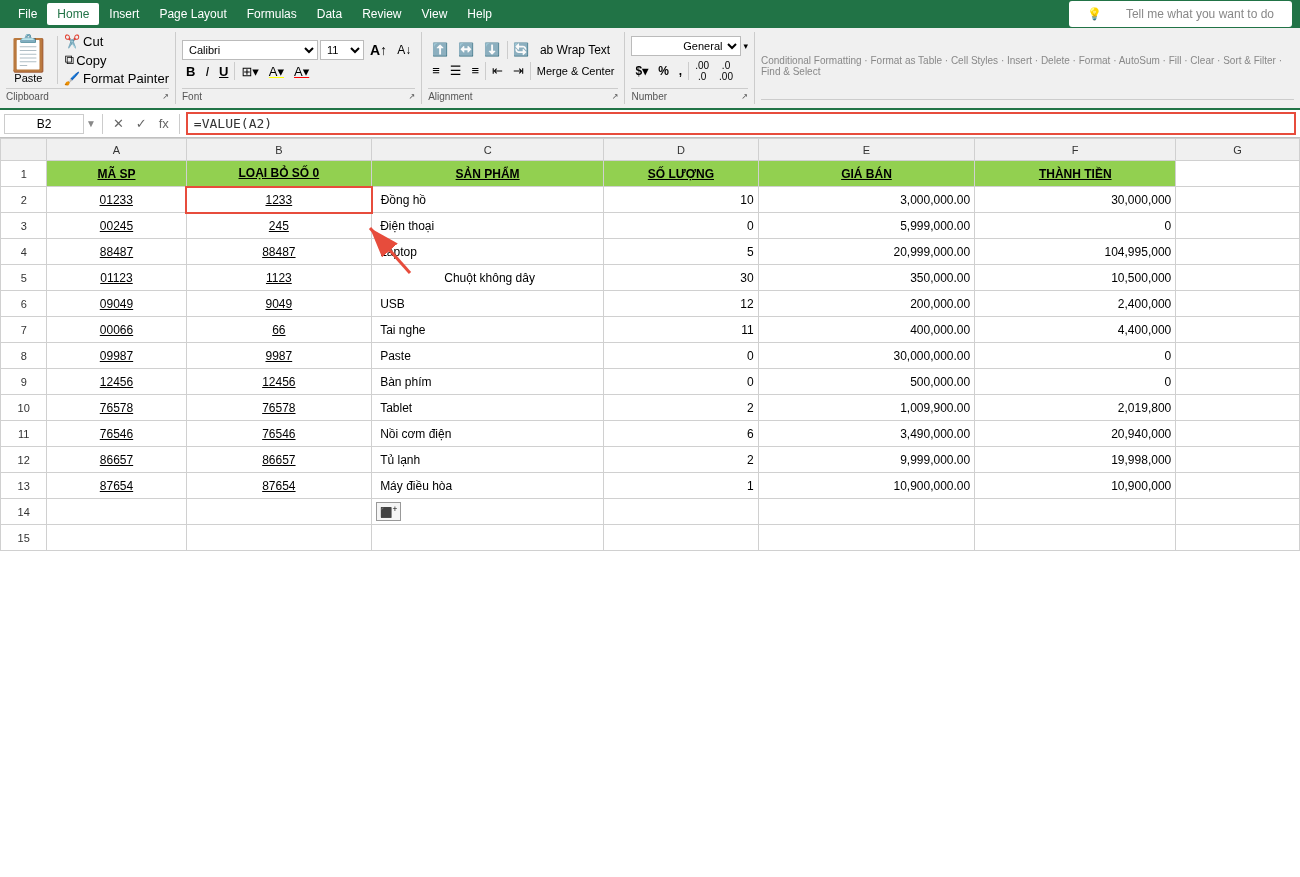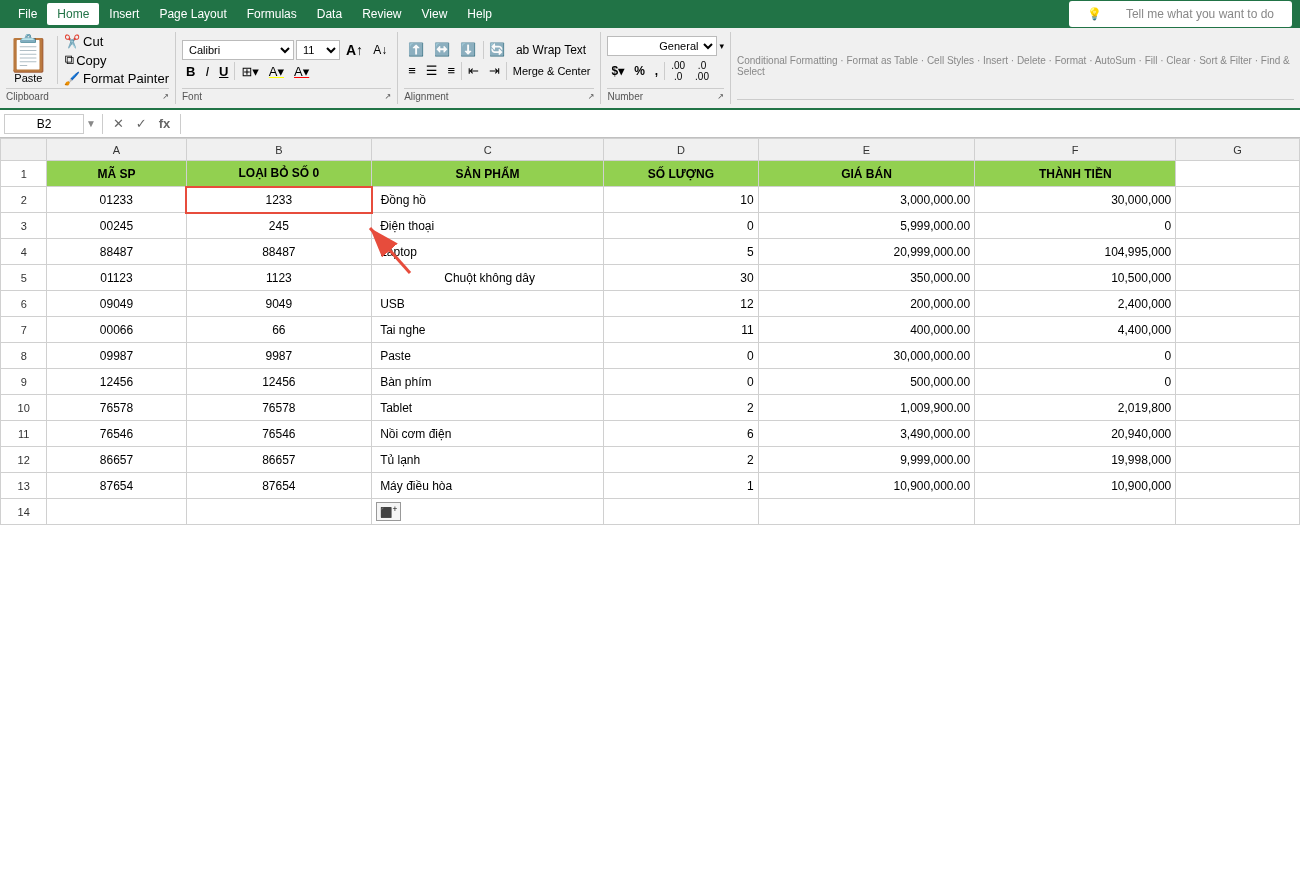--- a/index.html
+++ b/index.html
@@ -72,21 +72,21 @@
       background: #92d050 !important; font-weight: bold; text-align: center;
       color: #000;
     }
     
     .selected-cell {
       border: 2px solid #e74c3c !important; background: #fff !important;
     }
     
     .num-cell { text-align: right; }
     .text-cell { text-align: left; }
-    .center-cell { text-align: center; }
+    .center-cell { text-align: center; text-decoration: underline; }
 
     .spreadsheet-wrapper {
       position: relative;
     }
 
     .ribbon-full {
       background: #f0f0f0;
       border-bottom: 2px solid #217346;
     }
 
@@ -172,21 +172,21 @@
       <div class="r-section-bottom">
         <span>Clipboard</span>
         <span class="r-expand">↗</span>
       </div>
     </div>
 
     <div class="r-section">
       <div class="r-section-top">
         <div class="stacked">
           <div class="stacked-row">
-            <select class="ribbon-select" style="width:112px;">
+            <select class="ribbon-select" style="width:136px;">
               <option>Calibri</option>
             </select>
             <select class="ribbon-select" style="width:44px;">
               <option>11</option>
             </select>
             <button class="icon-btn" style="font-size:14px;font-weight:bold;">A↑</button>
             <button class="icon-btn" style="font-size:12px;">A↓</button>
           </div>
           <div class="stacked-row">
             <button class="icon-btn bold-btn">B</button>
@@ -269,22 +269,23 @@
 </div>
 
 <div class="formula-bar">
   <div style="display:flex;align-items:center;gap:2px;">
     <input class="cell-ref" type="text" value="B2" style="">
     <span style="font-size:10px;color:#888;">▼</span>
   </div>
   <div class="formula-divider"></div>
   <span class="formula-btn">✕</span>
   <span class="formula-btn">✓</span>
-  <span class="formula-btn" style="font-weight:bold;">fx</span>
+  <span class="formula-btn" style="font-weight:normal;">fx</span>
   <div class="formula-divider"></div>
+  <input class="formula-input" type="text" value="=VALUE(A2)" style="">
 </div>
 
 <div class="spreadsheet-wrapper">
 
   <div style="position:absolute;top:80px;left:340px;z-index:10;pointer-events:none;">
     <svg width="80" height="60" viewBox="0 0 80 60">
       <defs>
         <marker id="arrowhead" markerWidth="10" markerHeight="7" refX="10" refY="3.5" orient="auto">
           <polygon points="0 0, 10 3.5, 0 7" fill="#e74c3c"></polygon>
         </marker>
@@ -452,16 +453,26 @@
           <tr>
             <td class="row-header">14</td>
             <td></td>
             <td></td>
             <td><div style="display:inline-block;border:1px solid #999;padding:1px 3px;font-size:10px;cursor:pointer;background:#f5f5f5;">⬛<sup>+</sup></div></td>
             <td></td>
             <td></td>
             <td></td>
             <td></td>
           </tr>
+          <tr>
+            <td class="row-header">15</td>
+            <td></td>
+            <td></td>
+            <td></td>
+            <td></td>
+            <td></td>
+            <td></td>
+            <td></td>
+          </tr>
         </tbody>
     </table>
   </div>
 </div>
 
 </body></html>

